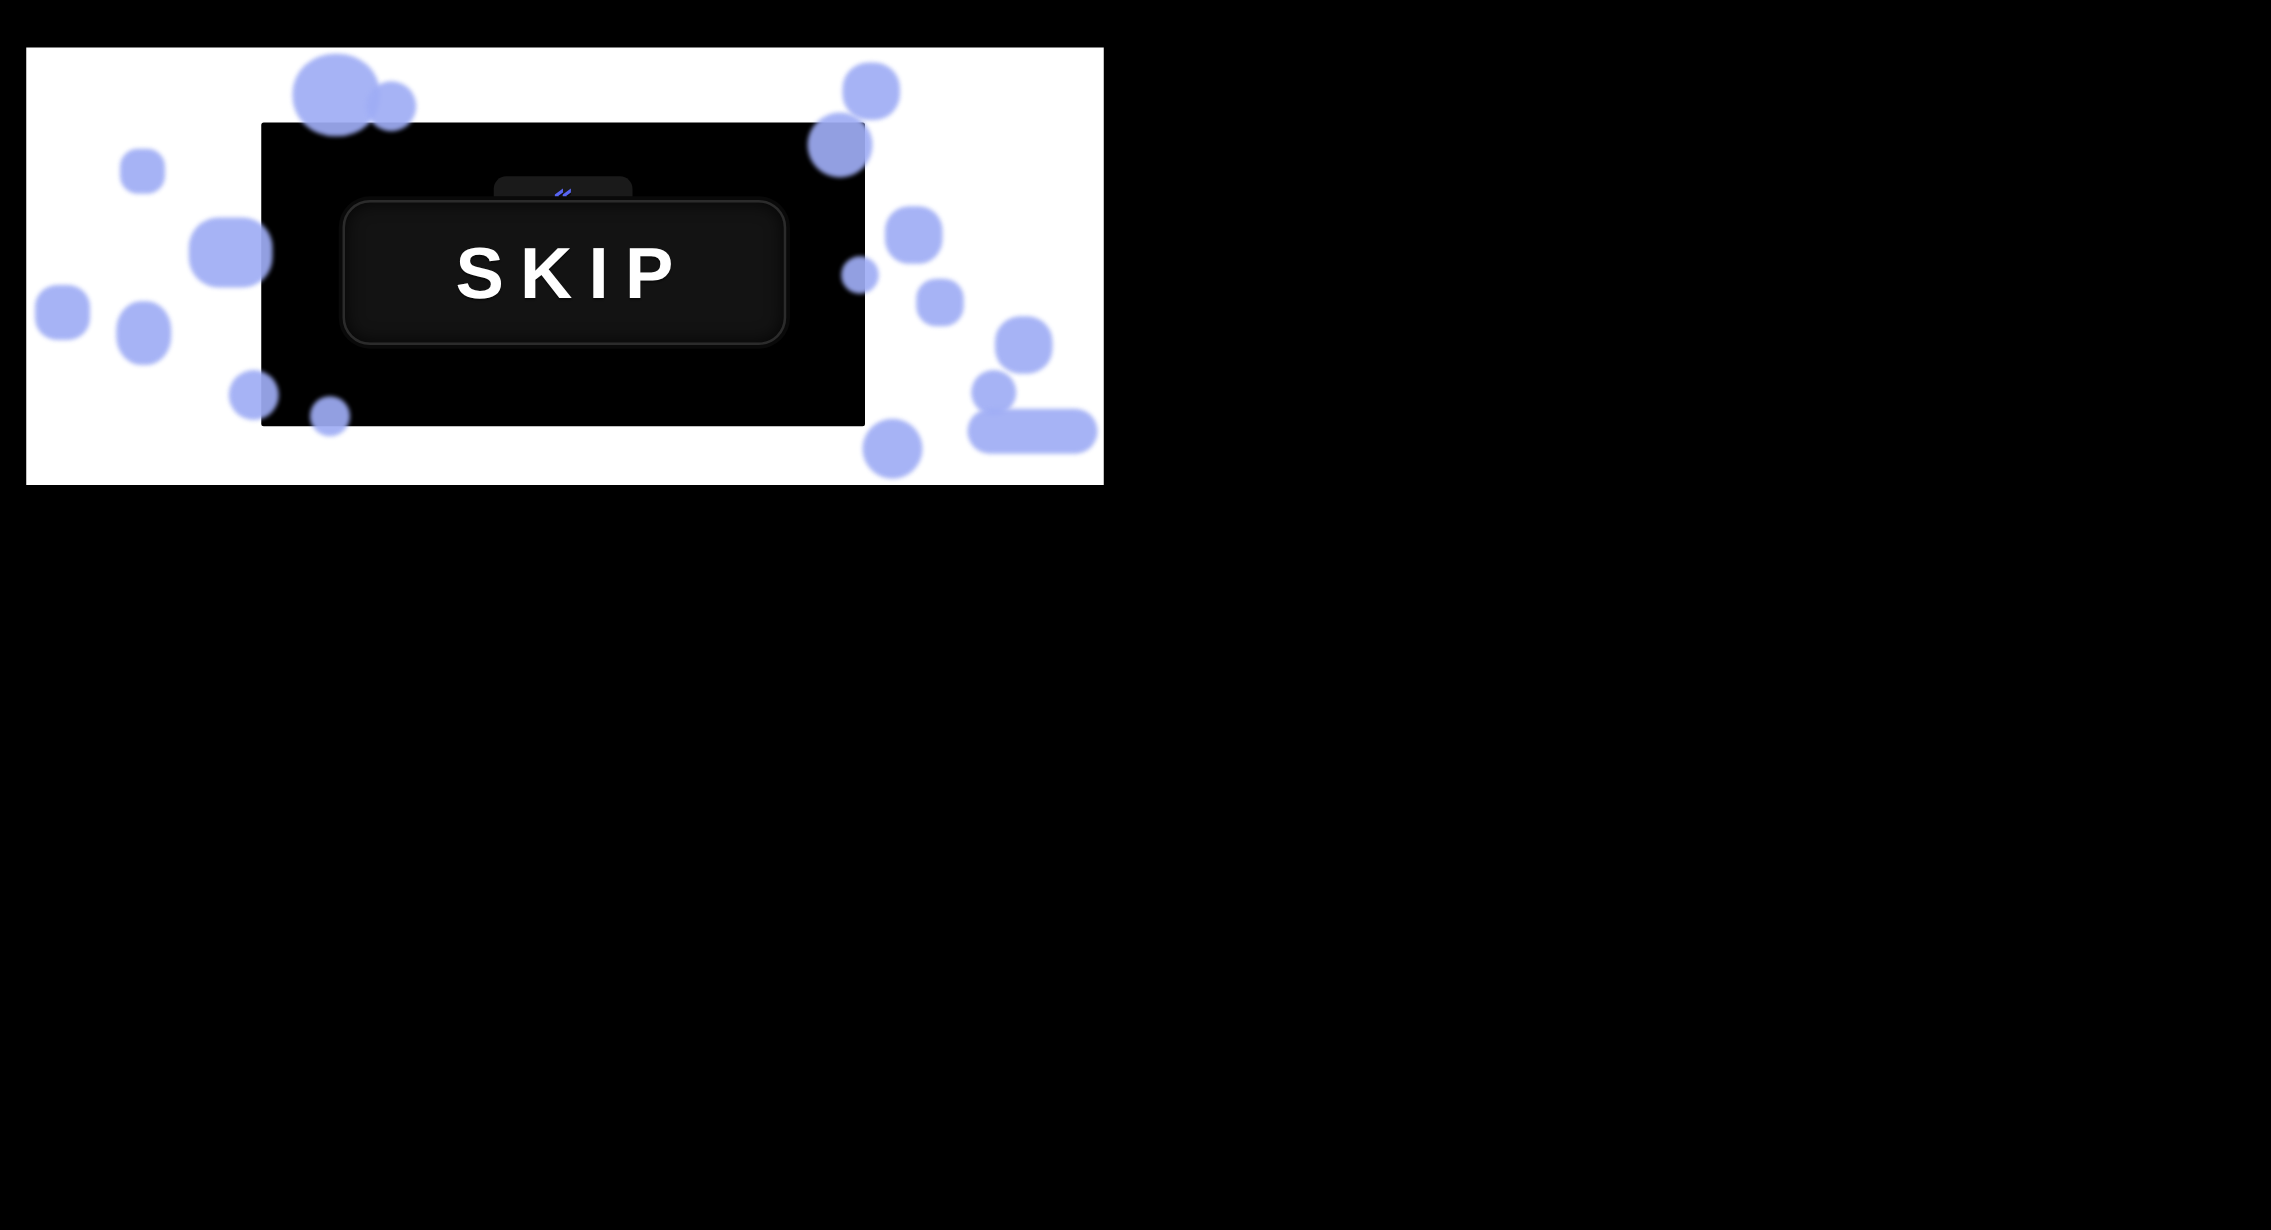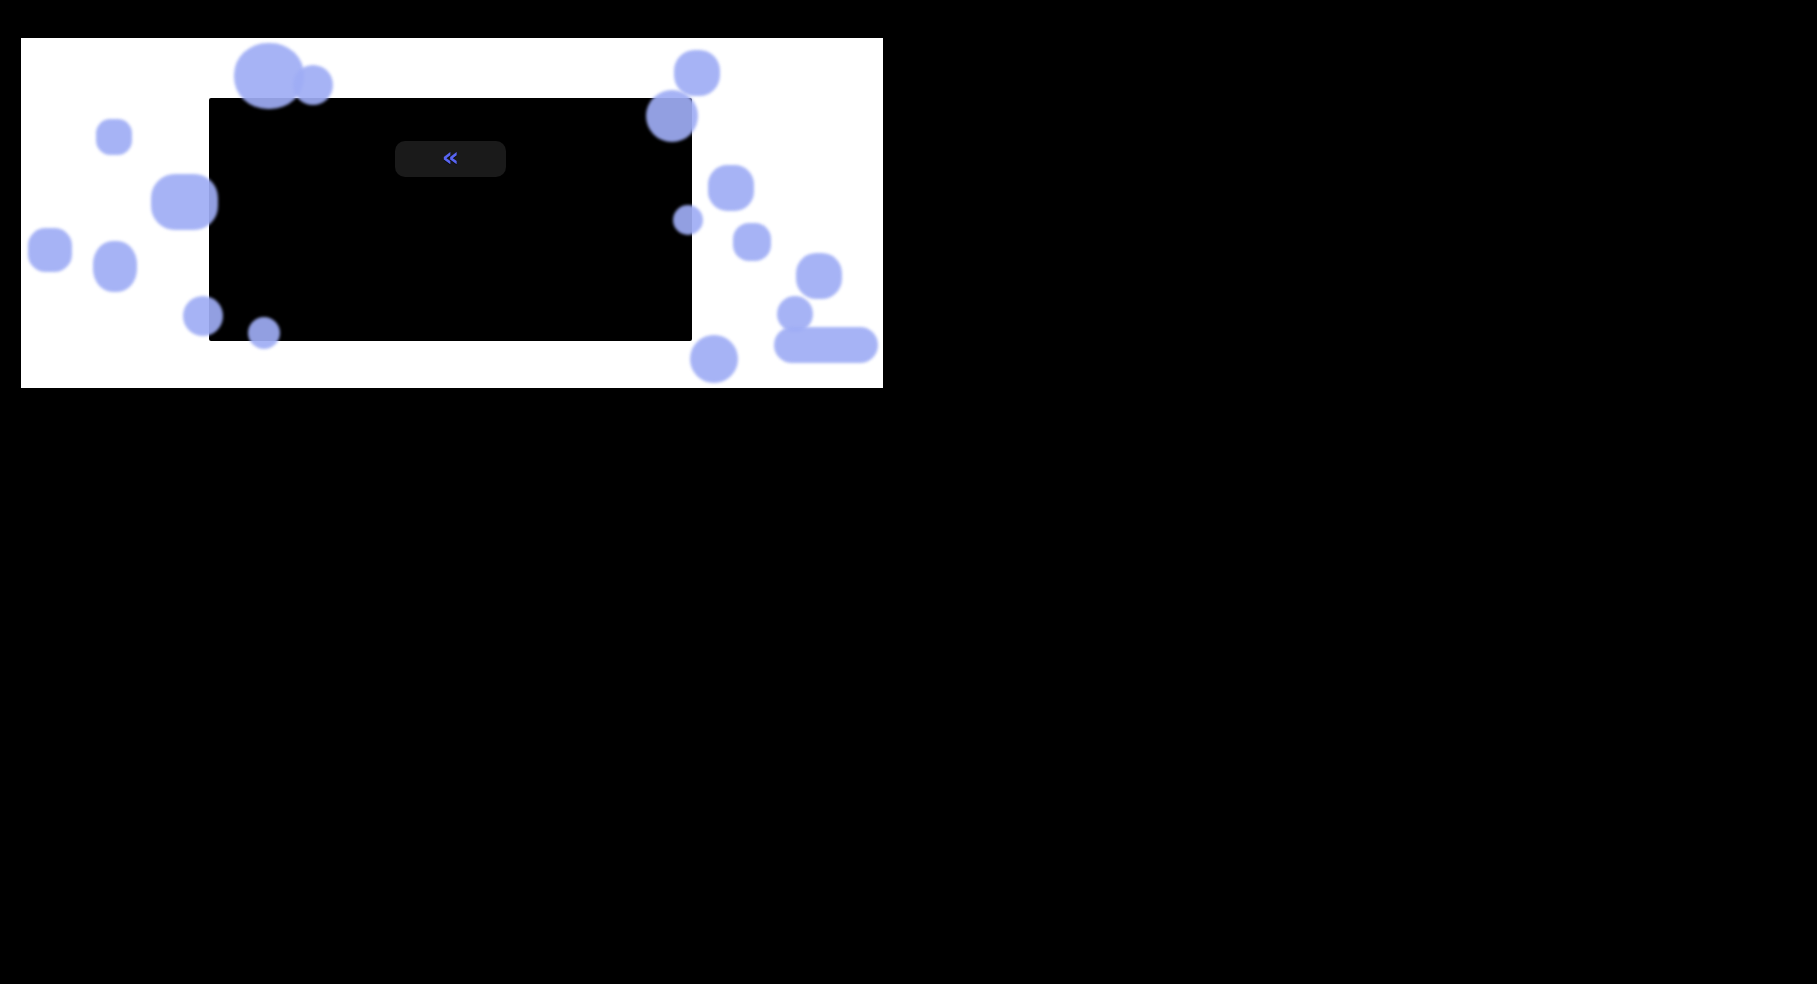--- a/index.html
+++ b/index.html
@@ -81,20 +81,23 @@
 <div class="stage">
 
   <div class="canvas-panel">
 
     <div class="overlay-box"></div>
 
     <div class="collapse-tab">
       <span class="chevron">«</span>
     </div>
 
+    <button class="skip-button">
+      <span class="skip-label">SKIP</span>
+    </button>
 
     <div class="blob" style="left:213px; top:5px;  width:70px;  height:66px; border-radius:48%;"></div>
     <div class="blob" style="left:272px; top:27px; width:40px;  height:40px;"></div>
     <div class="blob" style="left:75px;  top:81px; width:36px;  height:36px; border-radius:40%;"></div>
     <div class="blob" style="left:130px; top:136px; width:67px; height:56px; border-radius:24px;"></div>
     <div class="blob" style="left:7px;   top:190px; width:44px; height:44px; border-radius:40%;"></div>
     <div class="blob" style="left:72px;  top:203px; width:44px; height:51px; border-radius:45%;"></div>
     <div class="blob" style="left:162px; top:258px; width:40px; height:40px;"></div>
     <div class="blob" style="left:227px; top:279px; width:32px; height:32px;"></div>
     <div class="blob" style="left:653px; top:12px;  width:46px; height:46px; border-radius:45%;"></div>

